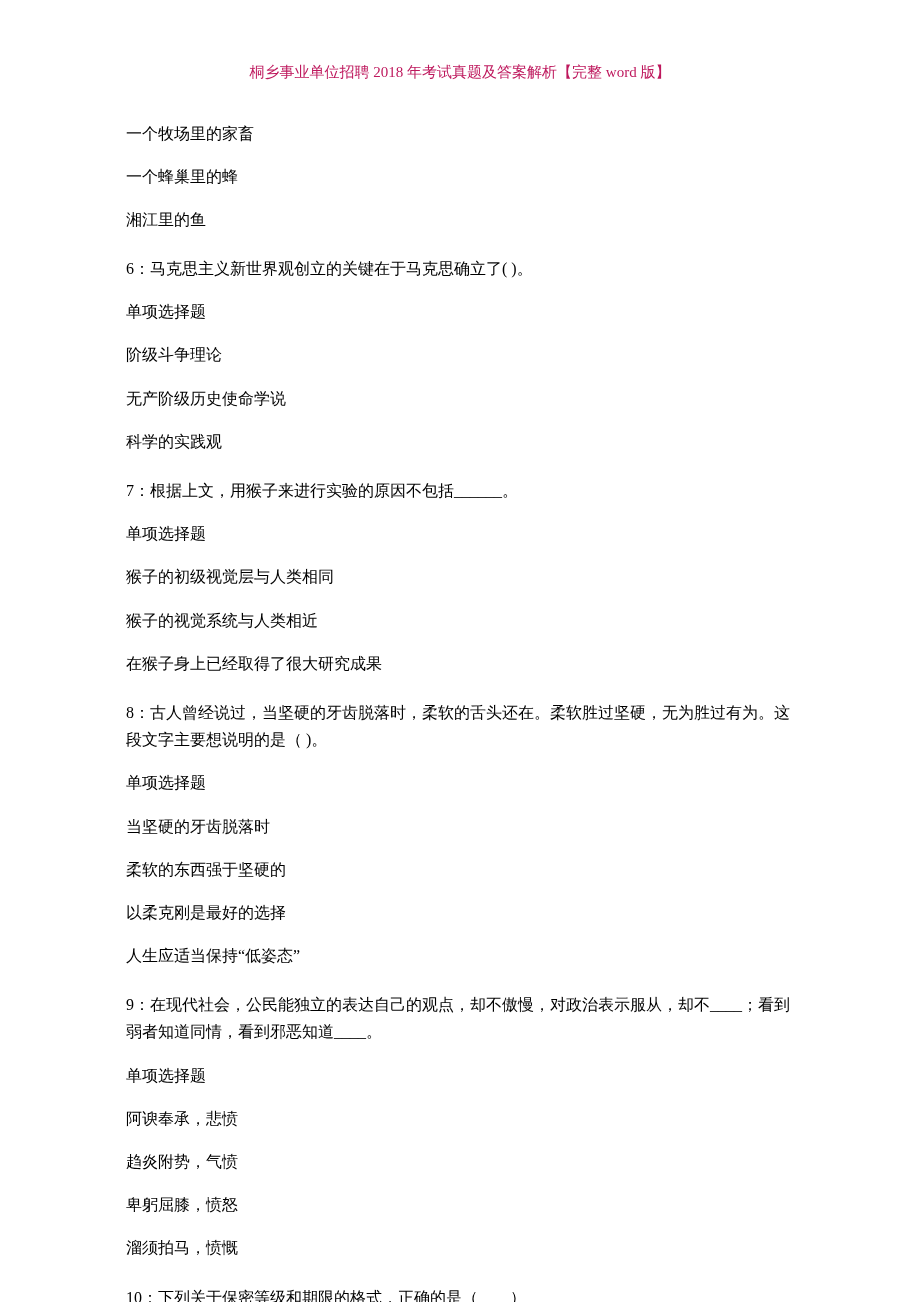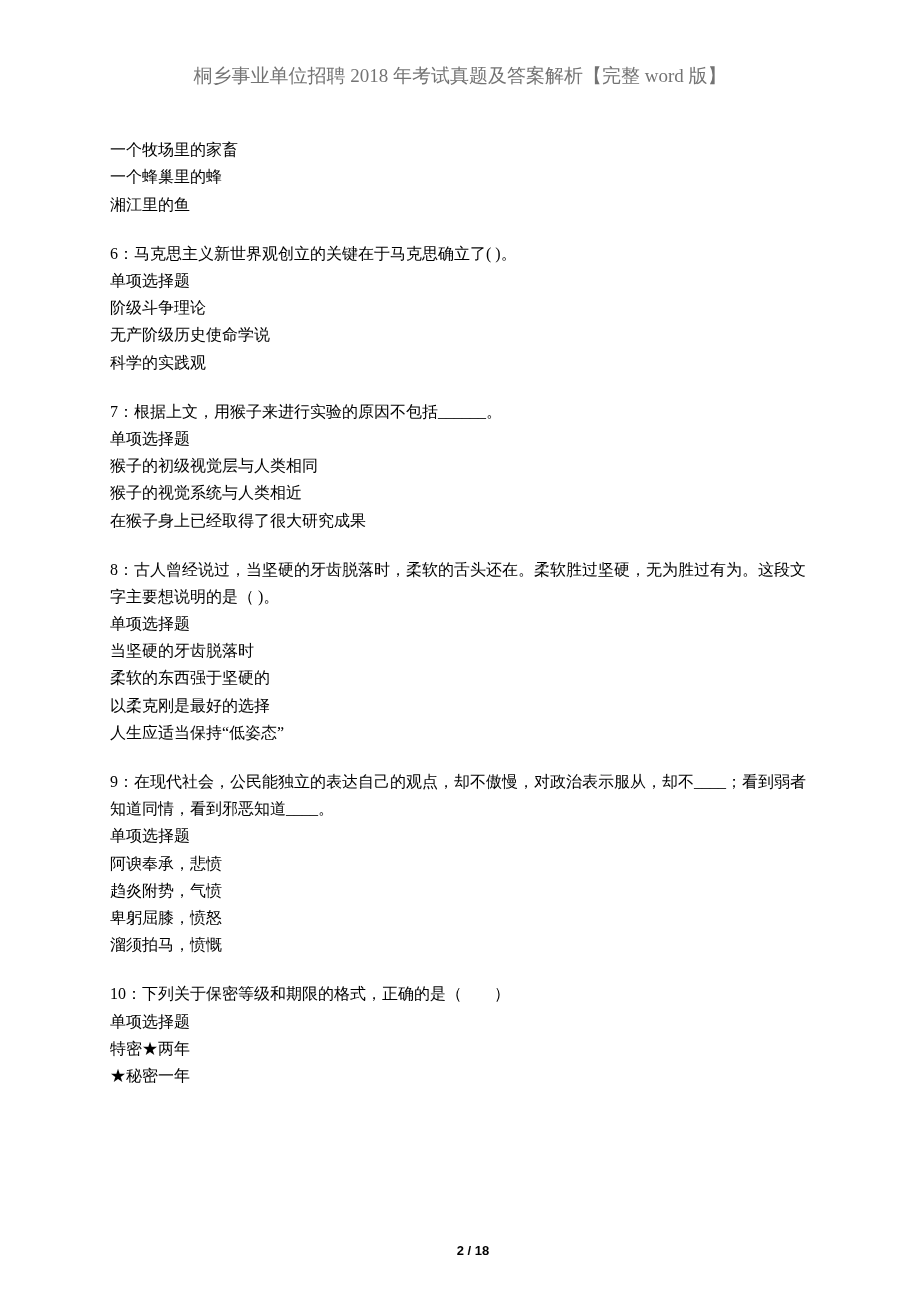--- a/index.html
+++ b/index.html
@@ -13,27 +13,27 @@
   }
   .page {
     width: 920px;
     min-height: 1302px;
     padding: 60px 110px 40px 110px;
     box-sizing: border-box;
     position: relative;
   }
   .header {
     text-align: center;
-    color: #737373;
-    font-size: 19px;
-    margin-bottom: 44px;
+    color: #be185d;
+    font-size: 15px;
+    margin-bottom: 34px;
     font-family: "SimSun", "宋体", serif;
   }
   .content p {
-    margin: 0;
+    margin: 16px;
     padding: 0;
   }
   .block {
     margin-bottom: 22px;
   }
   .footer {
     position: absolute;
     bottom: 40px;
     left: 13px;
     width: 100%;

